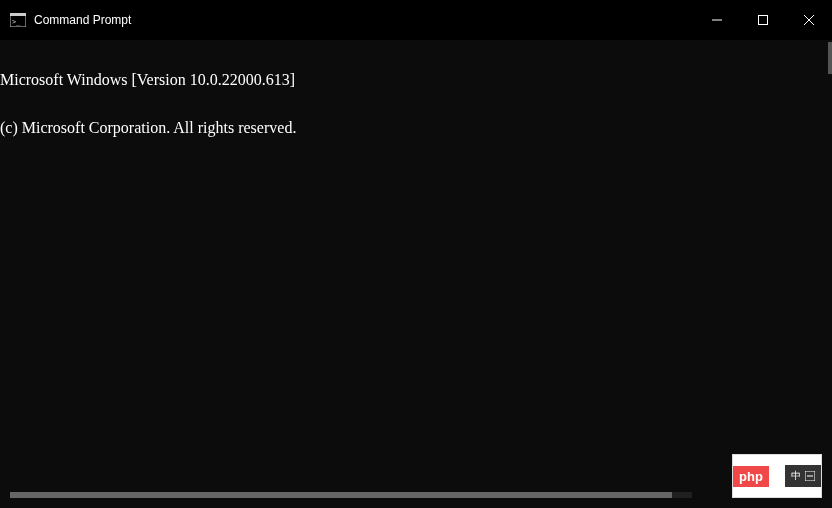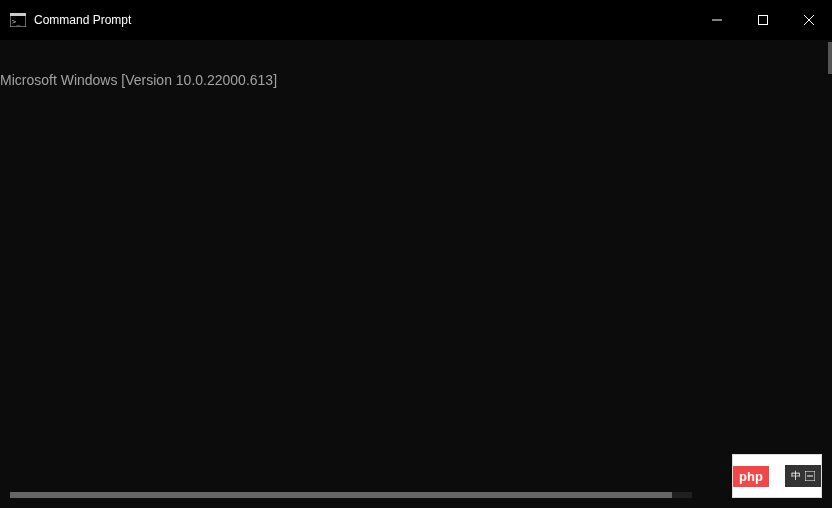--- a/index.html
+++ b/index.html
@@ -58,23 +58,23 @@
       height: 100%;
       display: flex;
       align-items: center;
       justify-content: center;
       color: #fff;
       cursor: pointer;
     }
     .terminal {
       flex: 1;
       background: #0c0c0c;
-      color: #a3a3a3;
-      font-family: Liberation Sans, sans-serif;
-      font-size: 14px;
+      color: #ffffff;
+      font-family: Liberation Serif, serif;
+      font-size: 16px;
       line-height: 16px;
       padding: 0;
       white-space: pre;
       overflow: hidden;
       position: relative;
     }
     .terminal-line {
       white-space: pre;
     }
     .cursor {
@@ -173,20 +173,21 @@
       <div class="titlebar-btn close">
         <svg width="10" height="10" viewBox="0 0 10 10">
             <line x1="0" y1="0" x2="10" y2="10" stroke="#fff" stroke-width="1"></line>
             <line x1="10" y1="0" x2="0" y2="10" stroke="#fff" stroke-width="1"></line>
           </svg>
       </div>
     </div>
   </div>
   <div class="terminal">
     <div class="terminal-line">Microsoft Windows [Version 10.0.22000.613]</div>
+    <div class="terminal-line">(c) Microsoft Corporation. All rights reserved.</div>
     <div class="terminal-line"></div>
   </div>
 </div>
 
 <div class="scrollbar-right"></div>
 
 <div class="scrollbar-horizontal">
   <div class="scrollbar-thumb"></div>
 </div>
 

